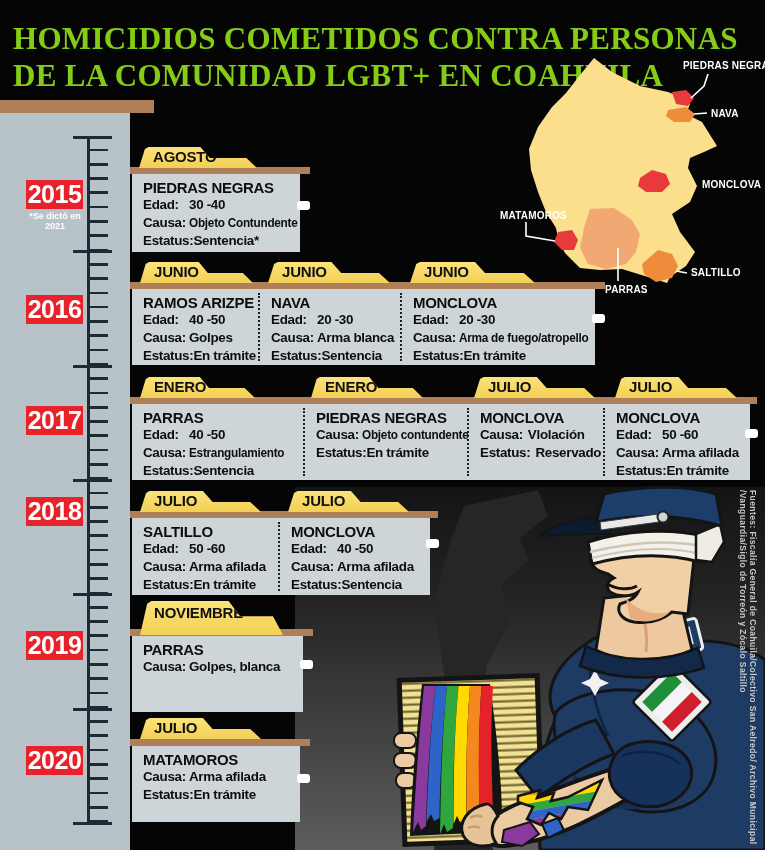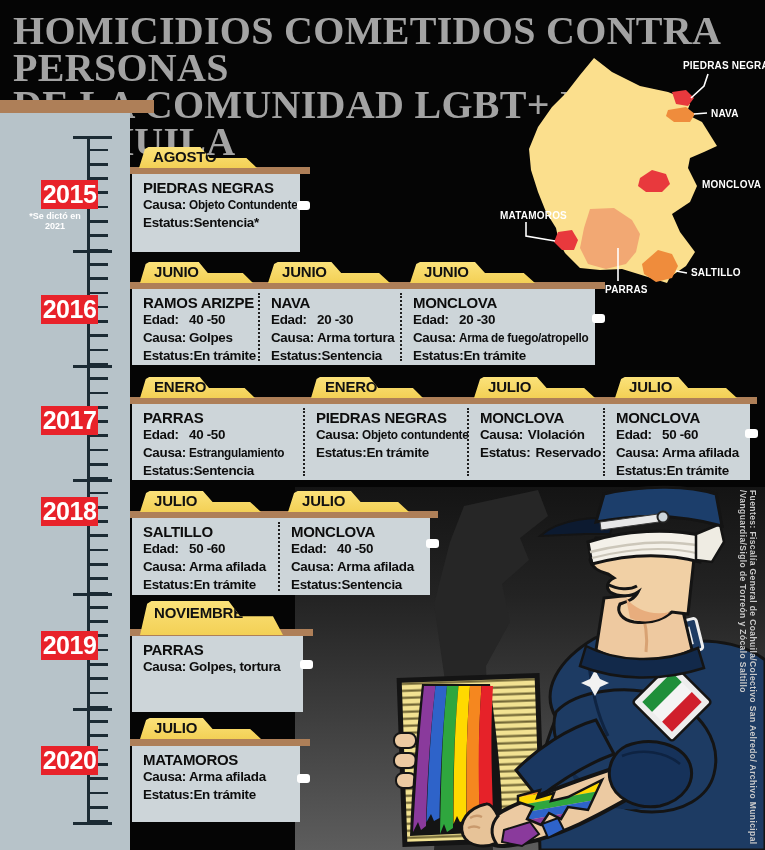--- a/index.html
+++ b/index.html
@@ -1,34 +1,34 @@
 <!DOCTYPE html>
 <html><head>
 <meta charset="utf-8">
 <style>
   html,body{margin:0;padding:0;background:#000;}
   .frame{position:relative;width:765px;height:850px;background:#050505;overflow:hidden;
          font-family:"Liberation Sans",sans-serif;}
   .abs{position:absolute;}
   
-  .title{position:absolute;left:13px;top:12px;color:#a3a3a3;
+  .title{position:absolute;left:13px;top:20px;color:#84cc16;
          font-family:"Liberation Serif",serif;font-weight:700;
-         font-size:40px;line-height:37px;letter-spacing:.3px;}
+         font-size:31px;line-height:37px;letter-spacing:.3px;}
   
   .wall{position:absolute;left:295px;top:487px;width:470px;height:363px;
         background:linear-gradient(180deg,#141414 0%,#232323 30%,#3d3d3d 62%,#5d5d5d 100%);}
   
   .panel{position:absolute;left:0;top:113px;width:130px;height:737px;background:#b7c3c9;}
   .topbar{position:absolute;left:0;top:100px;width:154px;height:13px;background:#ae7f58;}
   .vline{position:absolute;left:87px;top:137px;width:3px;height:687px;background:#1c2b34;}
   .minticks{position:absolute;left:90px;top:137px;width:18px;height:687px;
             background:repeating-linear-gradient(180deg,transparent 0 11.6px,#1c2b34 11.6px 14.29px);}
   .majtick{position:absolute;left:73px;width:39px;height:3px;background:#1c2b34;}
   .yearbox{position:absolute;left:26px;width:57px;height:29px;background:#e8222a;color:#fff;
-           font-weight:700;font-size:25px;line-height:29px;text-align:center;letter-spacing:-.5px;margin-left:15px;}
+           font-weight:700;font-size:25px;line-height:29px;text-align:center;letter-spacing:-.5px;}
   .note{position:absolute;left:20px;width:70px;color:#fff;font-weight:700;font-size:9px;text-align:center;}
   
   .brown{position:absolute;height:7px;background:#ae7f58;}
   .tab{position:absolute;height:21px;background:linear-gradient(#fbe27a,#f3d055);
        clip-path:polygon(0 100%,5% 10%,8% 0,52% 0,60% 52%,91% 52%,100% 100%);}
   .tabtall{position:absolute;height:34px;background:linear-gradient(#fbe27a,#f3d055);
        clip-path:polygon(0 100%,5% 8%,8% 0,62% 0,70% 45%,93% 45%,100% 100%);}
   .tabtxt{display:block;padding:1px 0 0 14px;font-weight:700;font-size:15px;color:#111;letter-spacing:-.2px;}
   .tabtall .tabtxt{padding-top:3px;}
   .strip{position:absolute;background:#cdd5d9;}
@@ -199,20 +199,21 @@
   <div class="yearbox" style="top:631px">2019</div>
   <div class="yearbox" style="top:746px">2020</div>
 
   <div class="brown" style="left:130px;top:167px;width:180px"></div>
   <div class="tab" style="left:139px;top:147px;width:118px">
     <span class="tabtxt">AGOSTO</span>
     </div>
   <div class="strip" style="left:132px;top:174px;width:168px;height:78px">
     <div class="card" style="left:2px;width:164px">
       <div class="city">PIEDRAS NEGRAS</div>
+      <div class="cline"><span class="clabel">Edad:</span><span class="cval">30 -40</span></div>
       <div class="cline"><span class="clabel">Causa:</span><span class="cval condense">Objeto Contundente</span></div>
       <div class="cline"><span class="clabel">Estatus:</span><span class="cval">Sentencia*</span></div>
     </div>
   </div>
   <div class="notch" style="left:297px;top:201px"></div>
 
   <div class="brown" style="left:130px;top:282px;width:475px"></div>
   <div class="tab" style="left:140px;top:262px;width:113px">
     <span class="tabtxt">JUNIO</span>
     </div>
@@ -226,21 +227,21 @@
     <div class="card" style="left:2px;width:122px">
       <div class="city">RAMOS ARIZPE</div>
       <div class="cline"><span class="clabel">Edad:</span><span class="cval">40 -50</span></div>
       <div class="cline"><span class="clabel">Causa:</span><span class="cval">Golpes</span></div>
       <div class="cline"><span class="clabel">Estatus:</span><span class="cval">En trámite</span></div>
     </div>
     <div class="sep" style="left:126px"></div>
     <div class="card" style="left:130px;width:136px">
       <div class="city">NAVA</div>
       <div class="cline"><span class="clabel">Edad:</span><span class="cval">20 -30</span></div>
-      <div class="cline"><span class="clabel">Causa:</span><span class="cval">Arma tortura</span></div>
+      <div class="cline"><span class="clabel">Causa:</span><span class="cval">Arma blanca</span></div>
       <div class="cline"><span class="clabel">Estatus:</span><span class="cval">Sentencia</span></div>
     </div>
     <div class="sep" style="left:268px"></div>
     <div class="card" style="left:272px;width:189px">
       <div class="city">MONCLOVA</div>
       <div class="cline"><span class="clabel">Edad:</span><span class="cval">20 -30</span></div>
       <div class="cline"><span class="clabel">Causa:</span><span class="cval condense">Arma de fuego/atropello</span></div>
       <div class="cline"><span class="clabel">Estatus:</span><span class="cval">En trámite</span></div>
     </div>
   </div>
@@ -312,21 +313,21 @@
   </div>
   <div class="notch" style="left:426px;top:539px"></div>
 
   <div class="brown" style="left:130px;top:629px;width:183px"></div>
   <div class="tabtall" style="left:140px;top:601px;width:143px">
     <span class="tabtxt">NOVIEMBRE</span>
     </div>
   <div class="strip" style="left:132px;top:636px;width:171px;height:76px">
     <div class="card" style="left:2px;width:167px">
       <div class="city">PARRAS</div>
-      <div class="cline"><span class="clabel">Causa:</span><span class="cval">Golpes, tortura</span></div>
+      <div class="cline"><span class="clabel">Causa:</span><span class="cval">Golpes, blanca</span></div>
     </div>
   </div>
   <div class="notch" style="left:300px;top:660px"></div>
 
   <div class="brown" style="left:130px;top:739px;width:180px"></div>
   <div class="tab" style="left:140px;top:718px;width:121px">
     <span class="tabtxt">JULIO</span>
     </div>
   <div class="strip" style="left:132px;top:746px;width:168px;height:76px">
     <div class="card" style="left:2px;width:164px">

